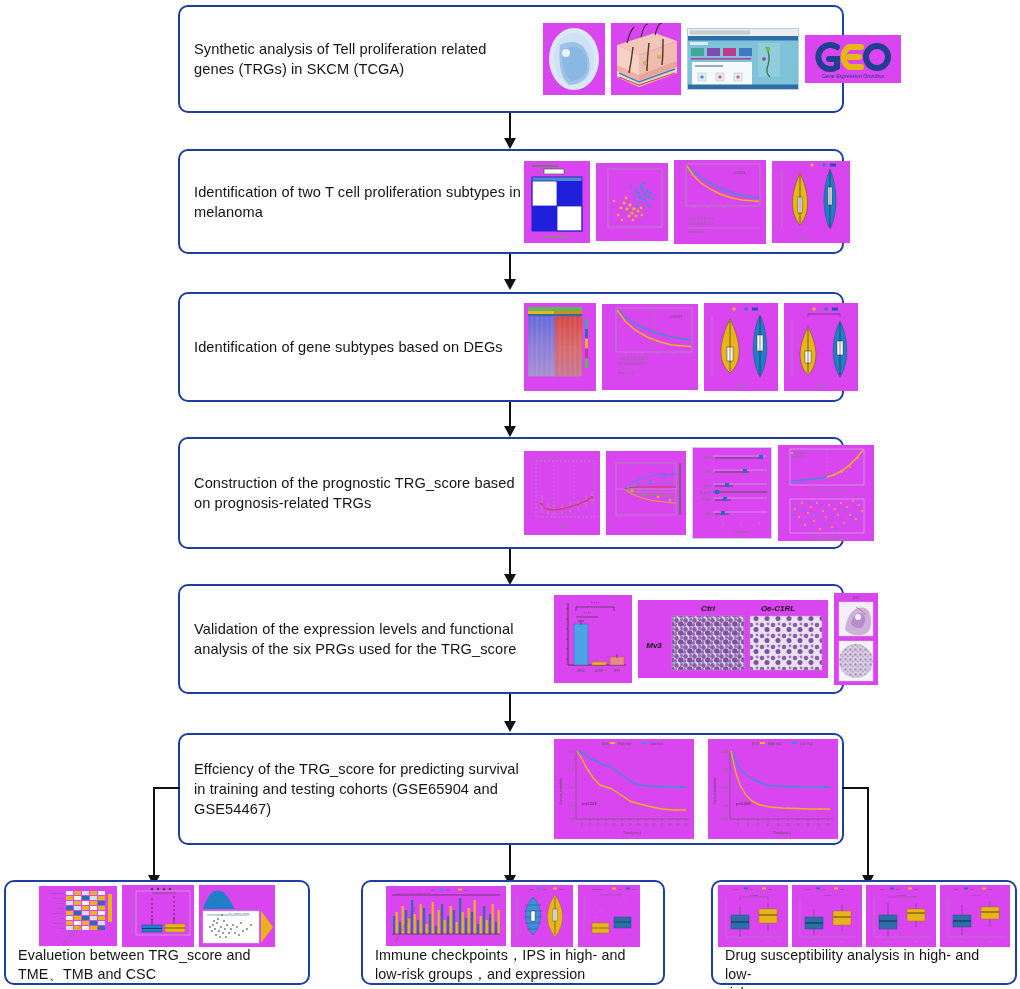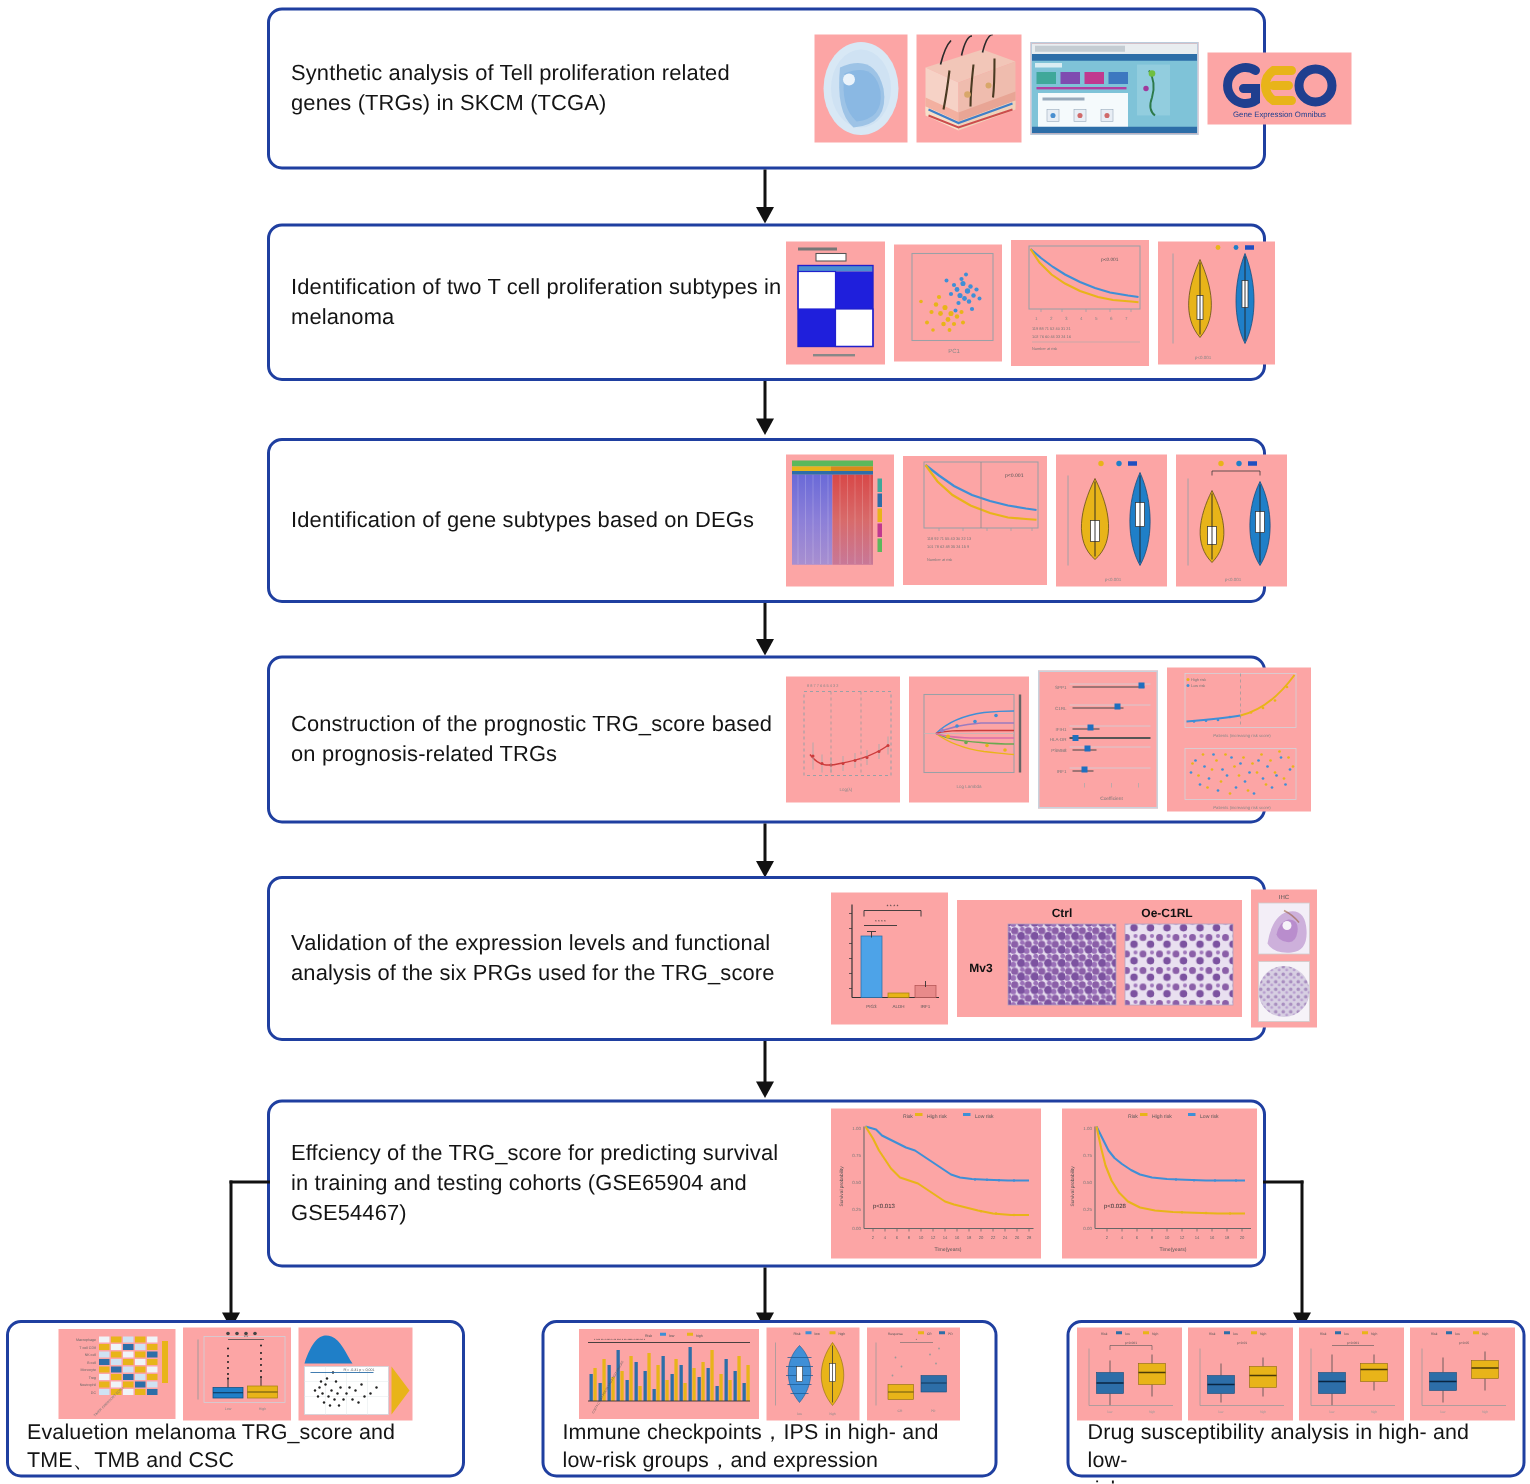--- a/index.html
+++ b/index.html
@@ -26,21 +26,21 @@
     letter-spacing:.1px;
     padding-left:14px;
     width:330px;
     flex:0 0 auto;
     white-space:pre-line;
   }
   .thumbs{
     flex:1 1 auto;display:flex;align-items:center;justify-content:flex-start;
     gap:6px;height:100%;padding:6px 4px 6px 0;box-sizing:border-box;
   }
-  .thumb{position:relative;background:#fca5a5;overflow:hidden;flex:0 0 auto;}
+  .thumb{position:relative;background:#d946ef;overflow:hidden;flex:0 0 auto;font-style:italic;}
 
   
   .box-bottom{display:flex;flex-direction:column;}
   .box-bottom .thumbs{flex:0 0 auto;height:62px;justify-content:center;gap:5px;padding:5px 4px 0 4px;}
   .box-bottom .box-label{
     width:auto;padding:2px 10px 0 12px;font-size:14.3px;line-height:19px;
   }
 
   
   .vline{position:absolute;background:#111111;width:2.4px;}
@@ -948,21 +948,21 @@
             <circle cx="44" cy="46" r=".8"></circle>
               <circle cx="48" cy="44" r=".8"></circle>
               <circle cx="52" cy="40" r=".8"></circle>
           </g>
           <path d="M8 30 L50 30" stroke="#2d6ea8" stroke-width=".6"></path>
           <path d="M62 26 L74 42 L62 58 Z" fill="#e8b419"></path>
           <text x="30" y="29" font-size="2.4" fill="#555">R = -0.31  p &lt; 0.001</text>
         </svg>
       </div>
     </div>
-    <div class="box-label">Evaluetion melanoma TRG_score and
+    <div class="box-label">Evaluetion between TRG_score and
 TME、TMB and CSC</div>
   </div>
 
   <div class="box box-bottom" style="left:361px;top:880px;width:304px;height:105px;">
     <div class="thumbs">
 
       <div class="thumb" style="width:120px;height:60px;">
         <svg class="mini" width="120" height="60" viewBox="0 0 120 60">
           <g font-size="2.4" fill="#555">
             <text x="44" y="5">Risk</text>

